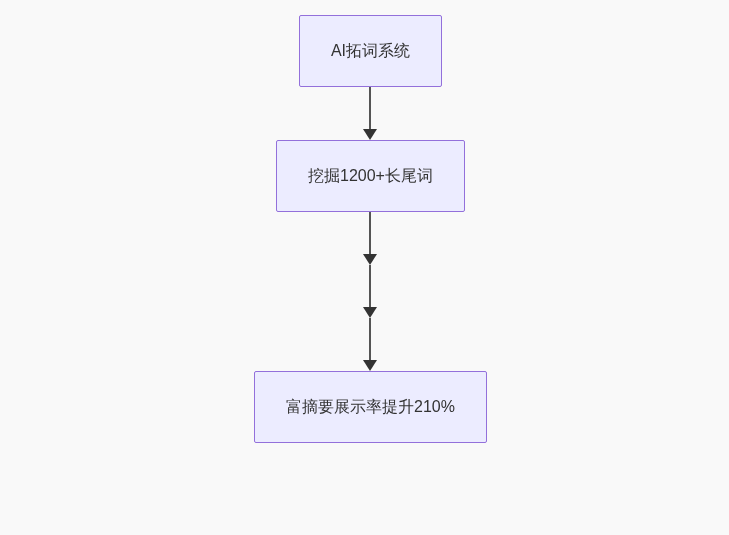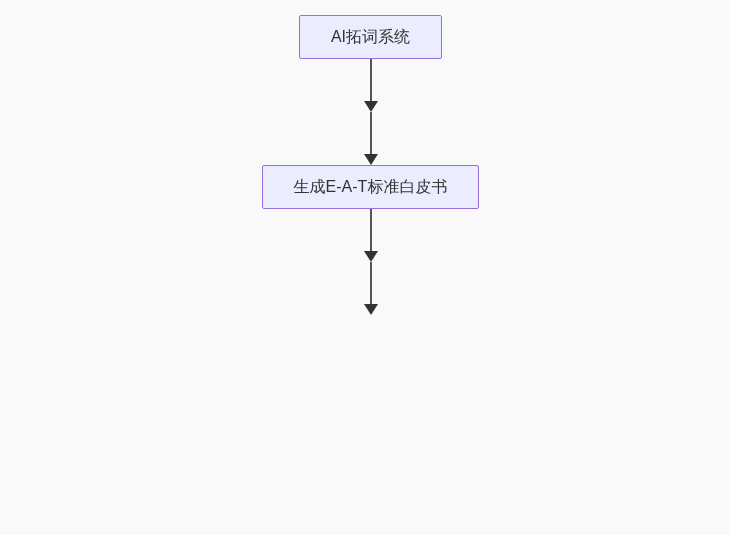--- a/index.html
+++ b/index.html
@@ -25,21 +25,21 @@
     align-items: center;
     padding-top: 15px;
   }
   .flow-column {
     display: flex;
     flex-direction: column;
     align-items: center;
     margin-left: 12px; 
   }
   .node {
-    height: 44px;
+    height: 72px;
     padding: 0 31px;
     background: var(--node-fill);
     border: 1px solid var(--node-border);
     border-radius: 2px;
     display: flex;
     align-items: center;
     justify-content: center;
     color: var(--text);
     font-size: 16px;
     white-space: nowrap;
@@ -72,36 +72,39 @@
 
     <div class="node">
       <span>AI拓词系统</span>
     </div>
 
     <div class="edge">
       <div class="edge-line"></div>
       <div class="edge-head"></div>
     </div>
 
-
-    <div class="edge">
-      <div class="edge-line"></div>
-      <div class="edge-head"></div>
-    </div>
-
     <div class="node">
-      <span>生成E-A-T标准白皮书</span>
+      <span>挖掘1200+长尾词</span>
     </div>
 
     <div class="edge">
       <div class="edge-line"></div>
       <div class="edge-head"></div>
     </div>
 
 
     <div class="edge">
       <div class="edge-line"></div>
       <div class="edge-head"></div>
     </div>
 
 
+    <div class="edge">
+      <div class="edge-line"></div>
+      <div class="edge-head"></div>
+    </div>
+
+    <div class="node">
+      <span>富摘要展示率提升210%</span>
+    </div>
+
   </div>
 </div>
 
 </body></html>

